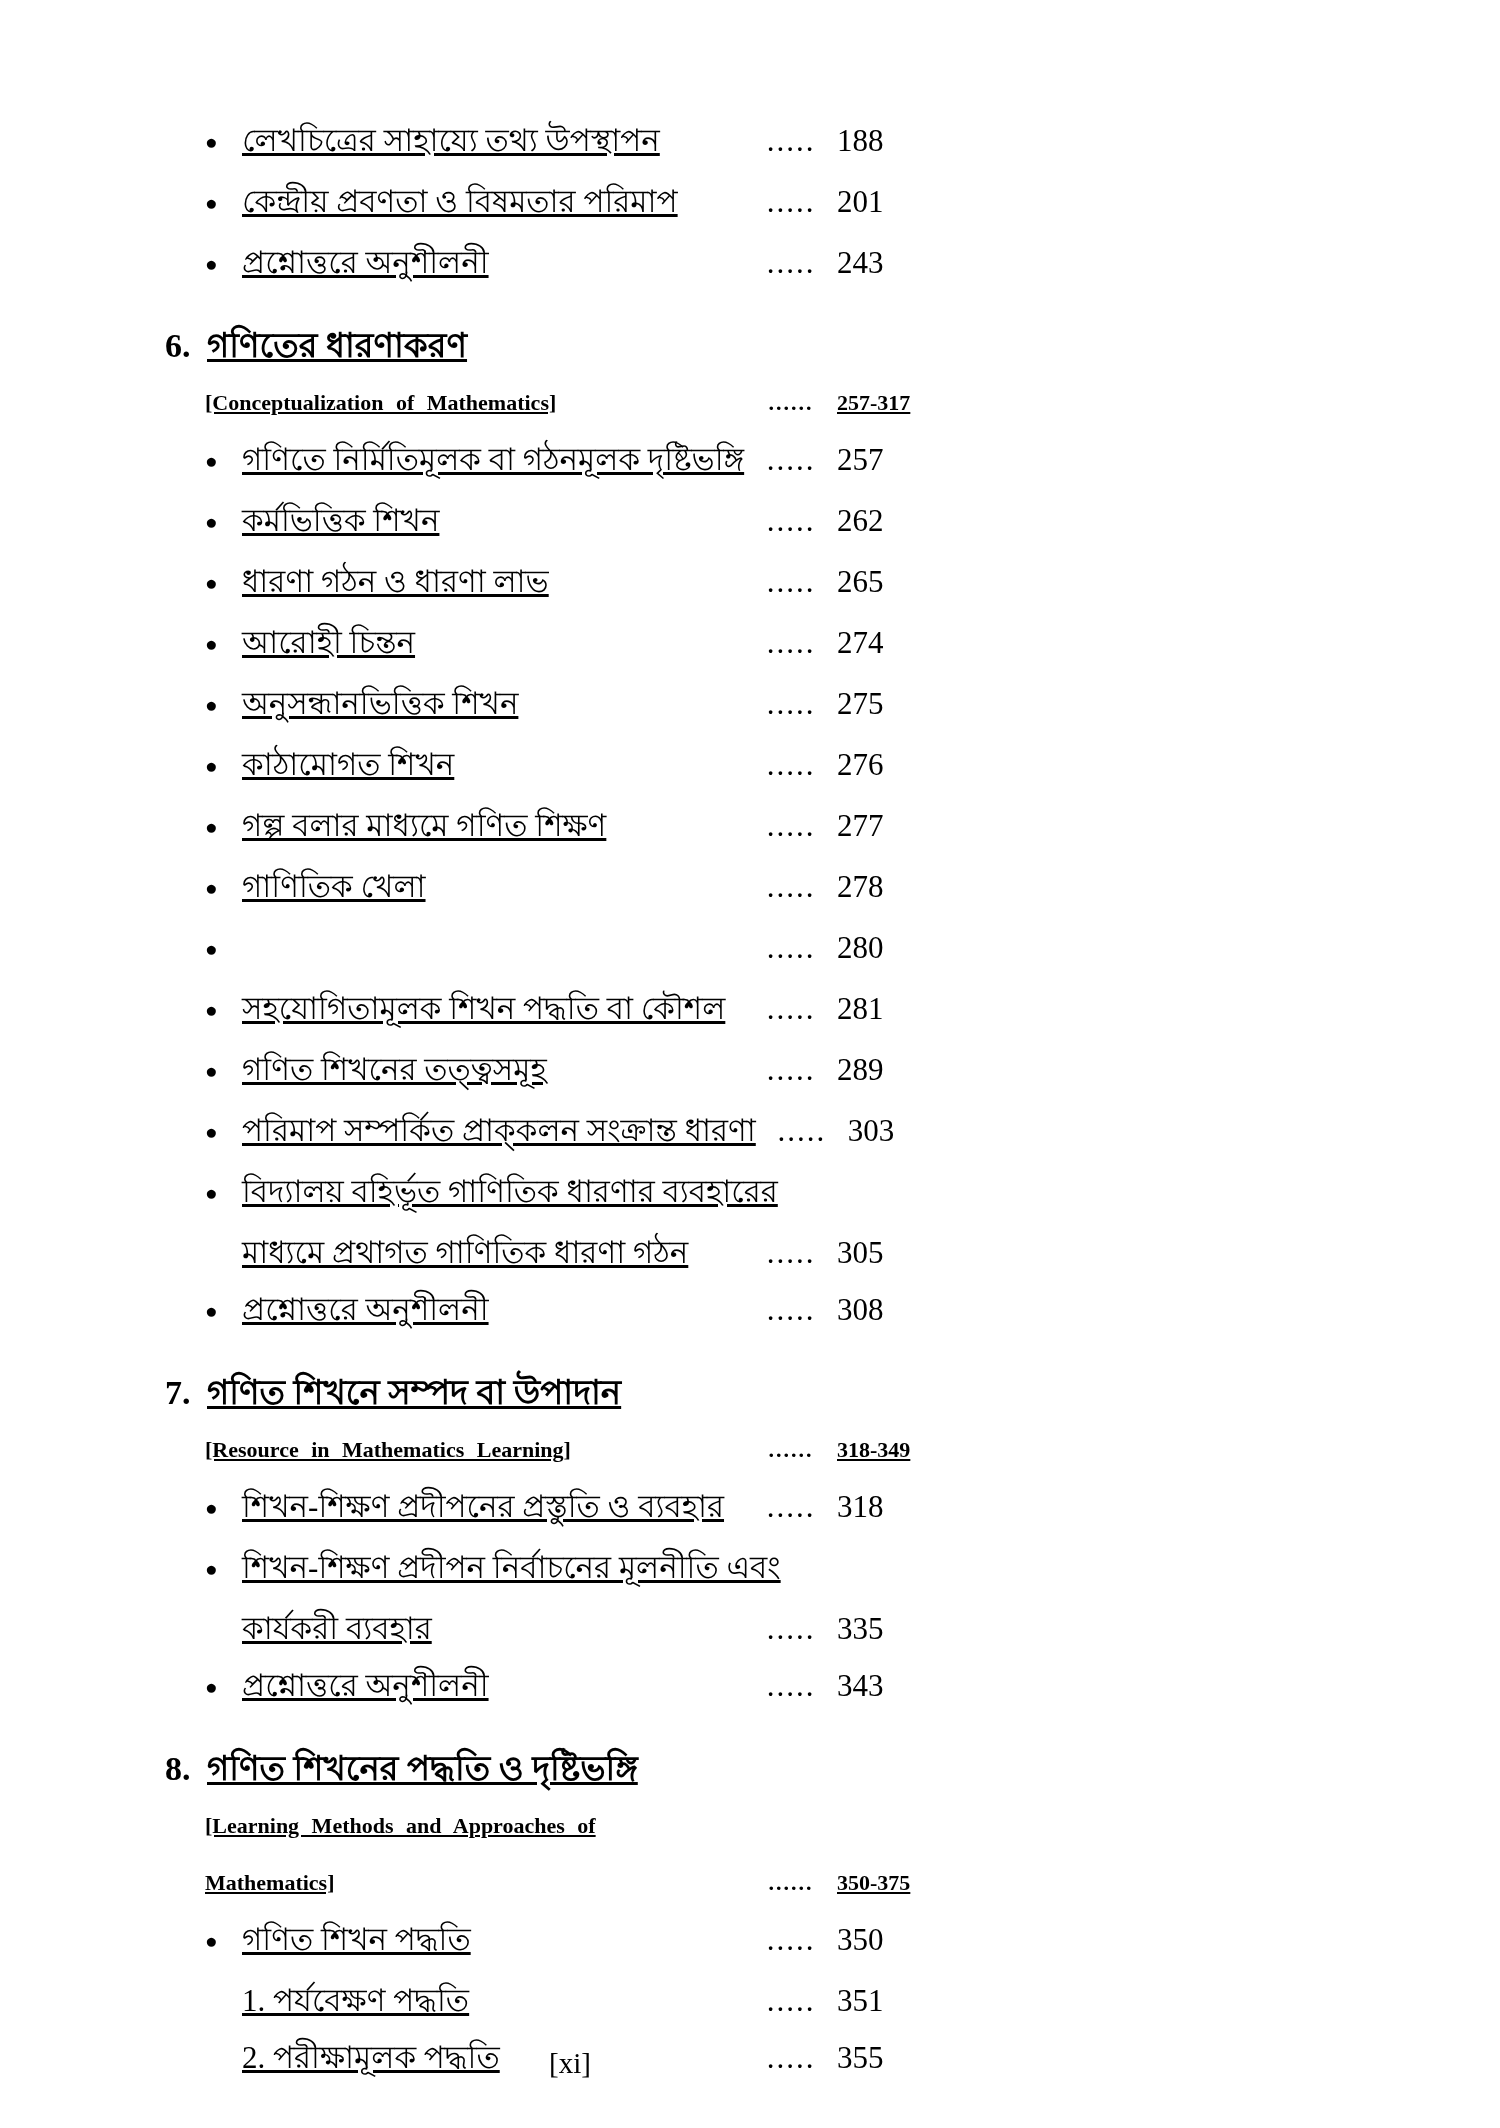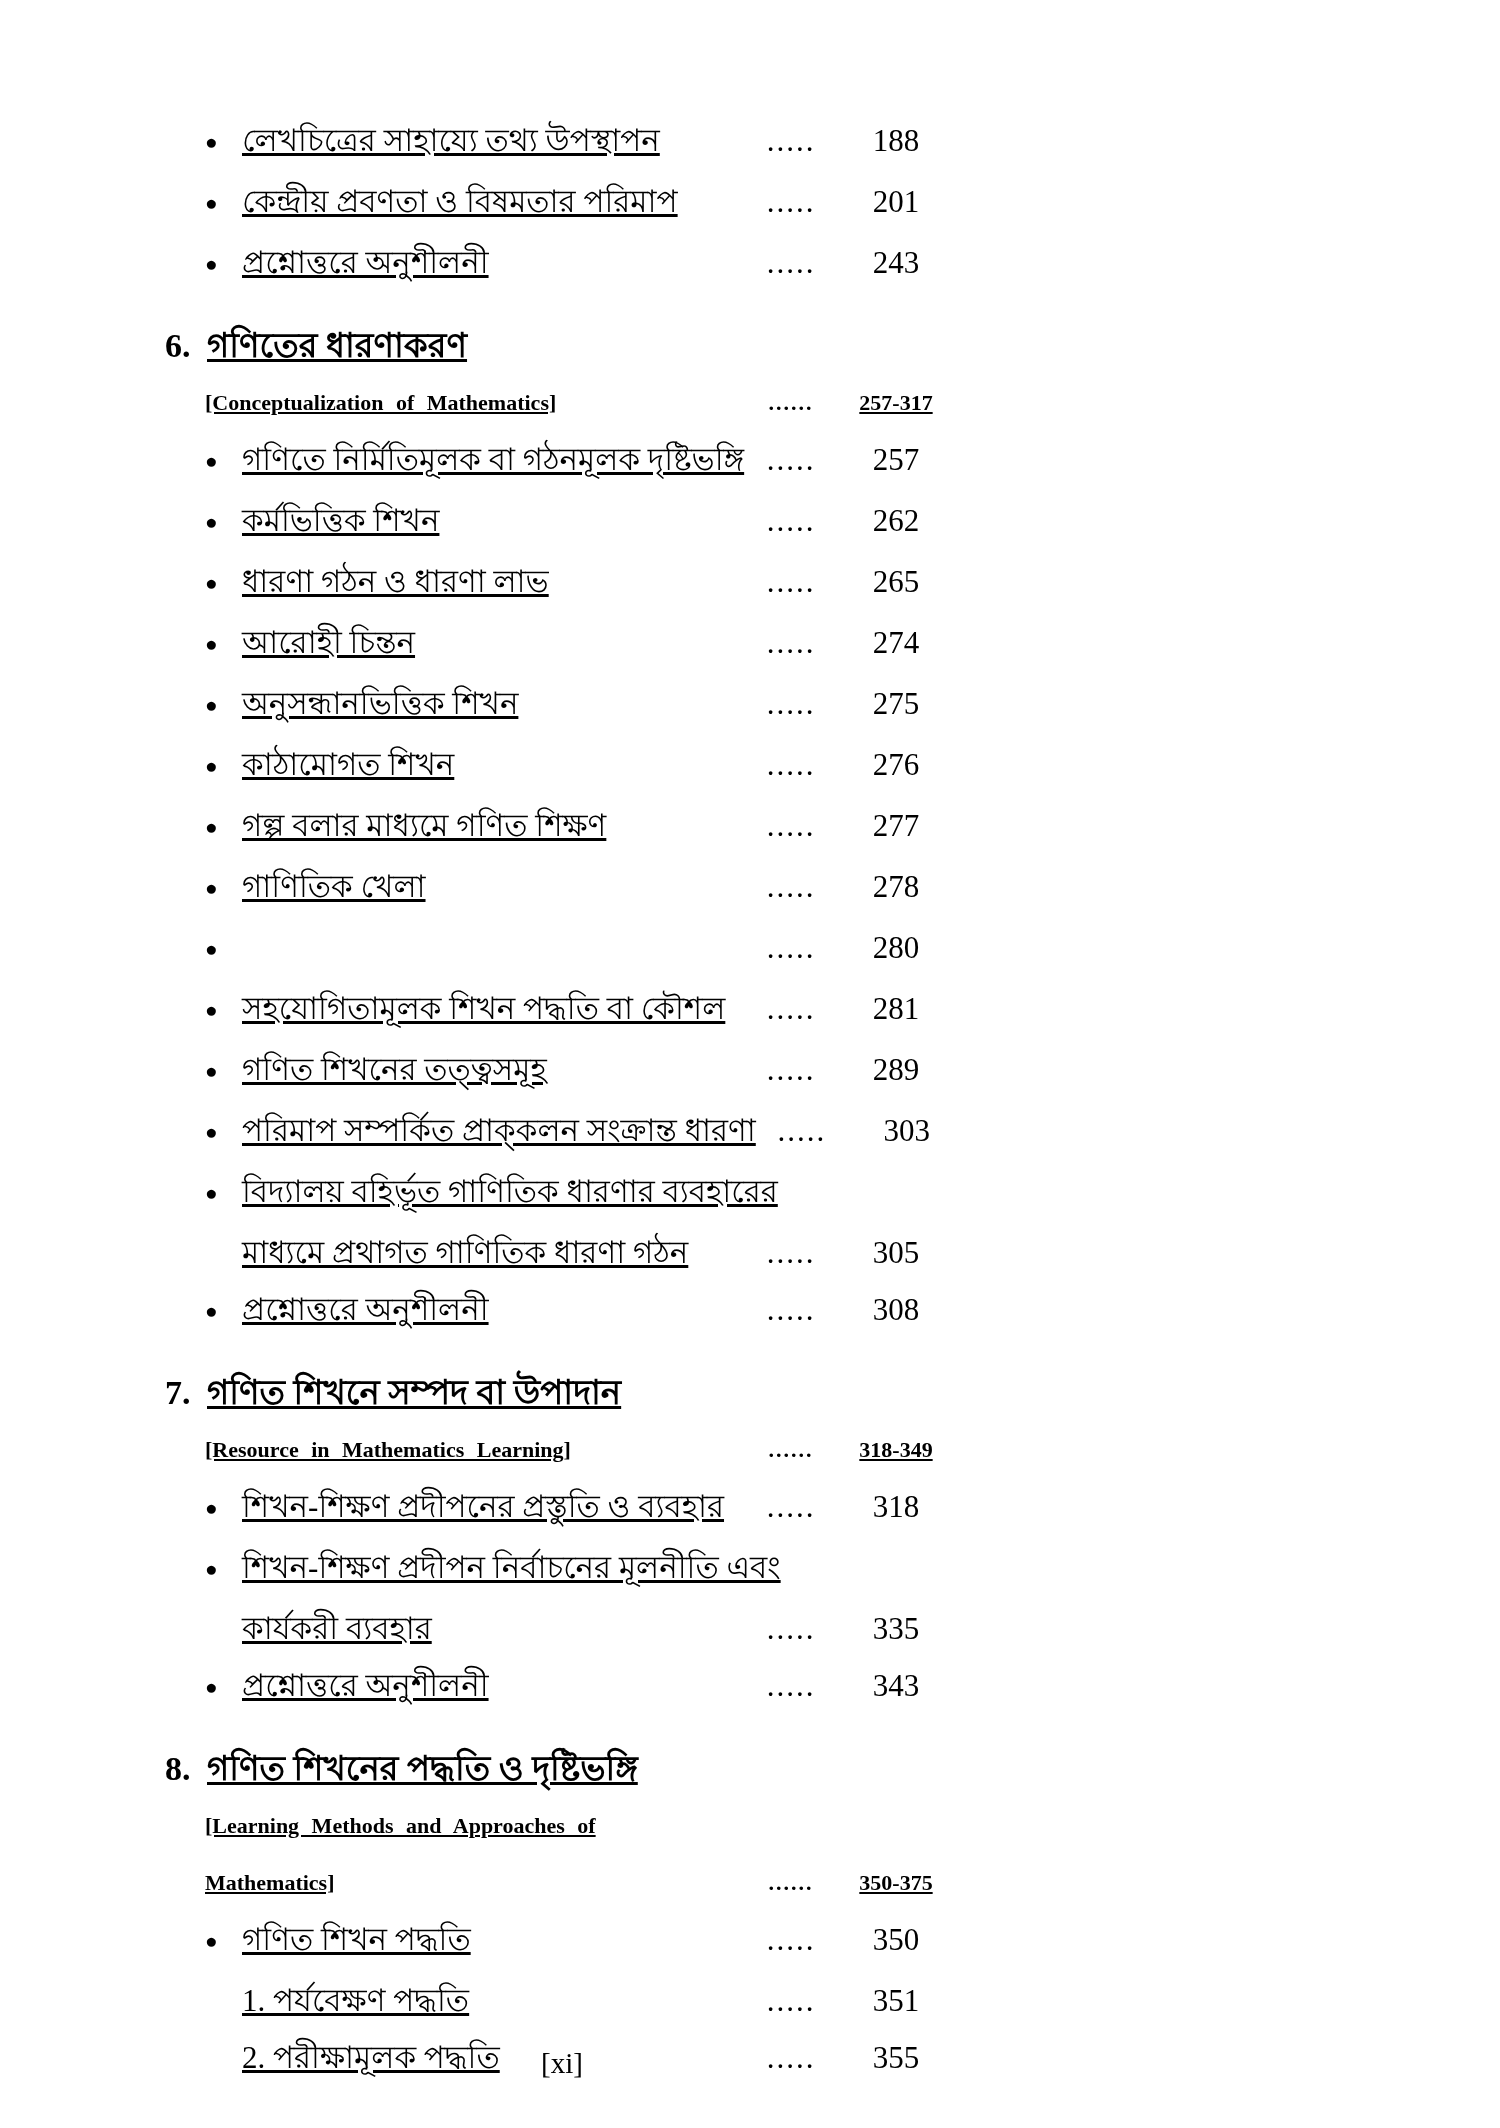--- a/index.html
+++ b/index.html
@@ -71,26 +71,26 @@
   .row.section_en .pageno { font-weight: bold; text-decoration: underline; }
   .dots {
     flex: none;
     width: 92px;
     text-align: center;
     letter-spacing: 2px;
   }
   .pageno {
     flex: none;
     width: 118px;
-    text-align: center;
+    text-align: left;
   }
   .footer {
     position: absolute;
     bottom: 48px;
-    left: 167px;
+    left: 175px;
     width: 790px;
     text-align: center;
     font-size: 29px;
   }
 </style>
 </head>
 <body>
 
 <div class="page">
   <div class="toc" id="toc">

